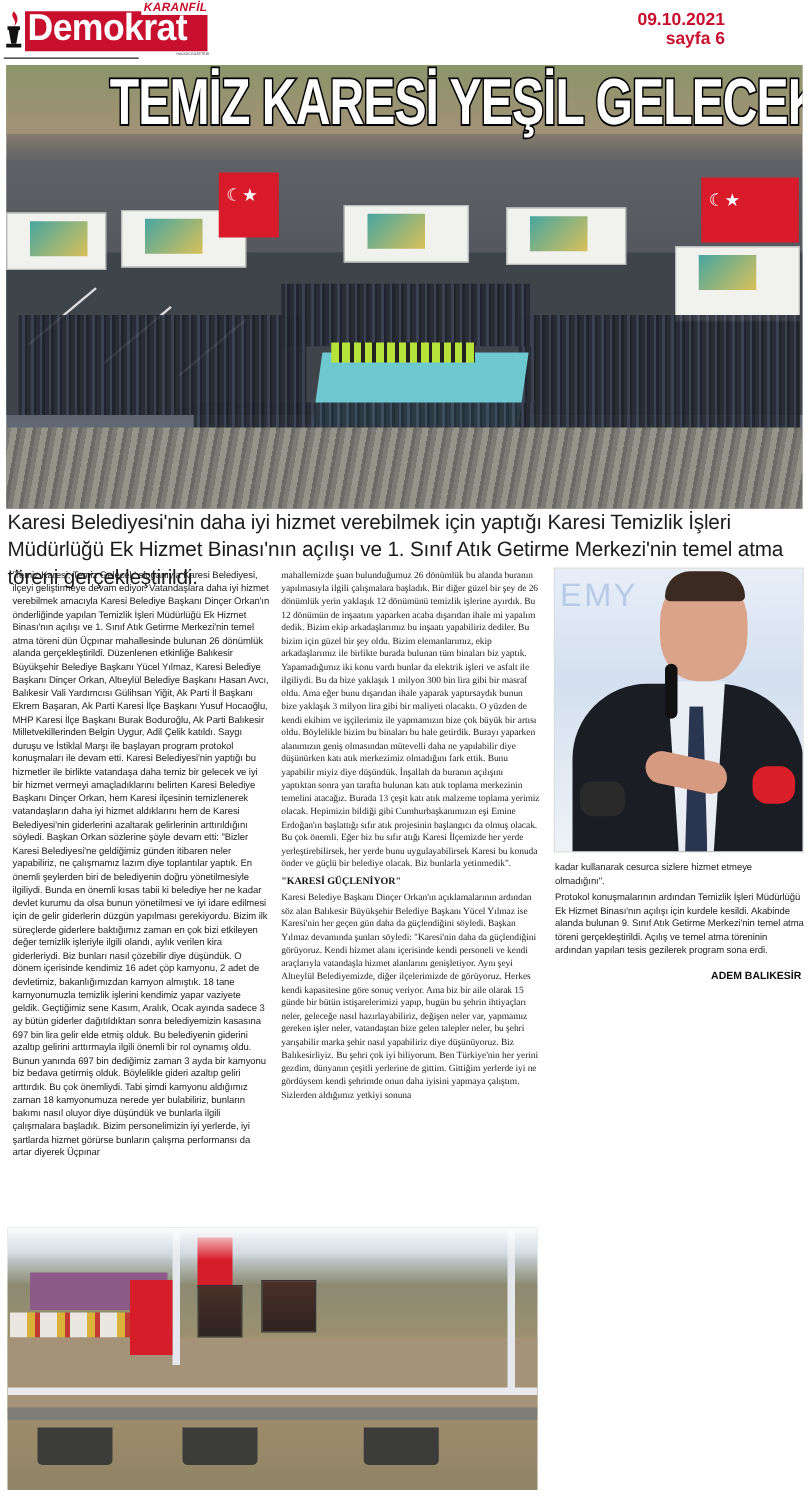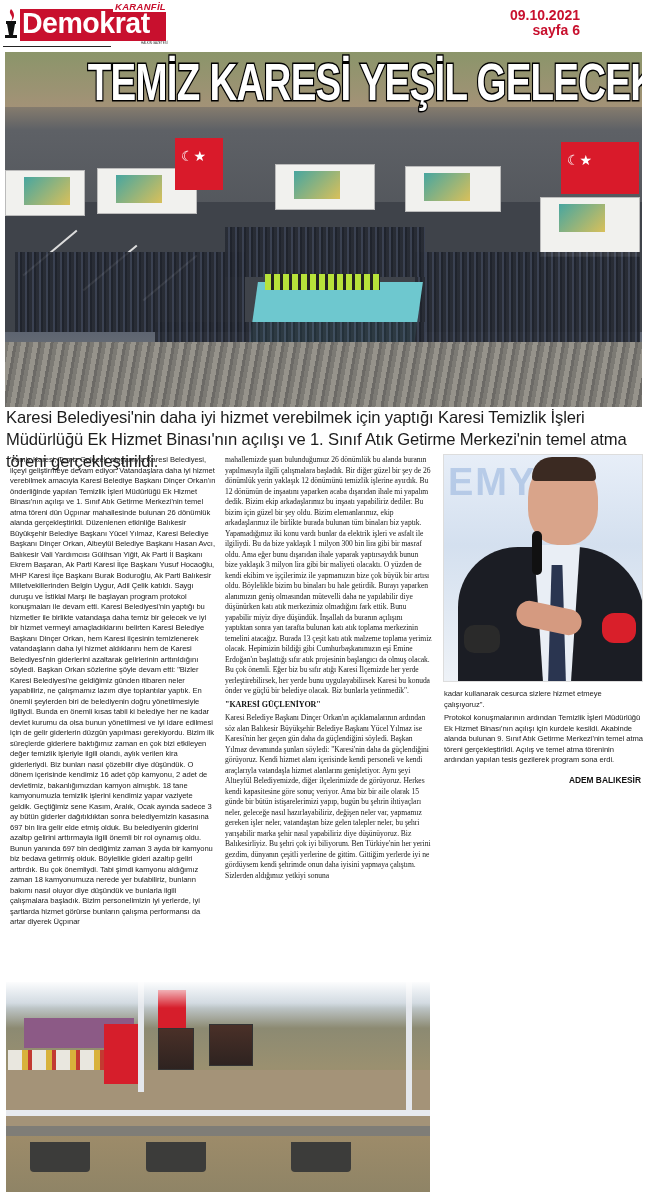--- a/index.html
+++ b/index.html
@@ -44,21 +44,21 @@
   .col p { margin: 3px; text-align: left; }
   .col-1 { left: 7px; top: 452px; width: 212px; }
   .col-2 { left: 222px; top: 452px; width: 213px; font-family: Liberation Serif, serif; }
   .col-3 { left: 441px; top: 686px; width: 205px; }
   .subhead { font-weight: 700; font-size: 8px; color: #111; }
   .byline { position: absolute; right: 8px; top: 775px; font-weight: 700; font-size: 8.4px; color: #111; }
 
   
   .portrait { position: absolute; left: 443px; top: 454px; width: 200px; height: 228px; overflow: hidden;
               background: linear-gradient(180deg,#e7eef8 0%,#d4e0ef 40%,#eef2f7 100%); border:1px solid #ddd; }
-  .portrait .bgtext { position:absolute; left:4px; top:6px; font-size:38px; font-weight:700; color:#9bb7df; opacity:0.6; letter-spacing:2px; }
+  .portrait .bgtext { position:absolute; left:4px; top:6px; font-size:26px; font-weight:400; color:#9bb7df; opacity:0.6; letter-spacing:2px; }
   .portrait .suit { position:absolute; left:14px; top:92px; width:186px; height:140px; background:#1b1d24; border-radius:60px 70px 0 0; }
   .portrait .shirt { position:absolute; left:90px; top:90px; width:46px; height:140px; background:#e9eef5; clip-path: polygon(0 0,100% 0,80% 100%,20% 100%); }
   .portrait .tie { position:absolute; left:104px; top:110px; width:18px; height:120px; background:#2a3550; clip-path: polygon(20% 0,80% 0,100% 100%,0 100%); }
   .portrait .head { position:absolute; left:84px; top:4px; width:70px; height:86px; background:#d9a48a; border-radius:45% 45% 42% 42%; }
   .portrait .hair { position:absolute; left:88px; top:2px; width:64px; height:24px; background:#3b2a22; border-radius:30px 30px 6px 6px; }
   .portrait .hand { position:absolute; left:72px; top:150px; width:66px; height:26px; background:#d59a80; border-radius:14px; transform: rotate(12deg); }
   .portrait .mic { position:absolute; left:88px; top:76px; width:10px; height:44px; background:#111; border-radius:5px; }
   .portrait .mic2 { position:absolute; left:158px; top:158px; width:34px; height:30px; background:#d91f2a; border-radius:12px; }
   .portrait .mic3 { position:absolute; left:20px; top:170px; width:36px; height:28px; background:#2a2a2a; border-radius:10px; }
 
@@ -151,21 +151,21 @@
   <div class="tie"></div>
   <div class="head"></div>
   <div class="hair"></div>
   <div class="mic"></div>
   <div class="mic2"></div>
   <div class="mic3"></div>
   <div class="hand"></div>
 </figure>
 
 <div class="col col-3">
-  <p>kadar kullanarak cesurca sizlere hizmet etmeye çalışıyoruz".</p>
+  <p>kadar kullanarak cesurca sizlere hizmet etmeye olmadığını".</p>
   <p>Protokol konuşmalarının ardından Temizlik İşleri Müdürlüğü Ek Hizmet Binası'nın açılışı için kurdele kesildi. Akabinde alanda bulunan 9. Sınıf Atık Getirme Merkezi'nin temel atma töreni gerçekleştirildi. Açılış ve temel atma töreninin ardından yapılan tesis gezilerek program sona erdi.</p>
 </div>
 <div class="byline">ADEM BALIKESİR</div>
 
 <figure class="bottom-photo">
   <div class="bp-building"></div>
   <div class="bp-trucks"></div>
   <div class="bp-ground"></div>
   <div class="bp-crane" style="left:132px;top:0;height:110px"></div>
   <div class="bp-crane" style="left:400px;top:0;height:130px"></div>

